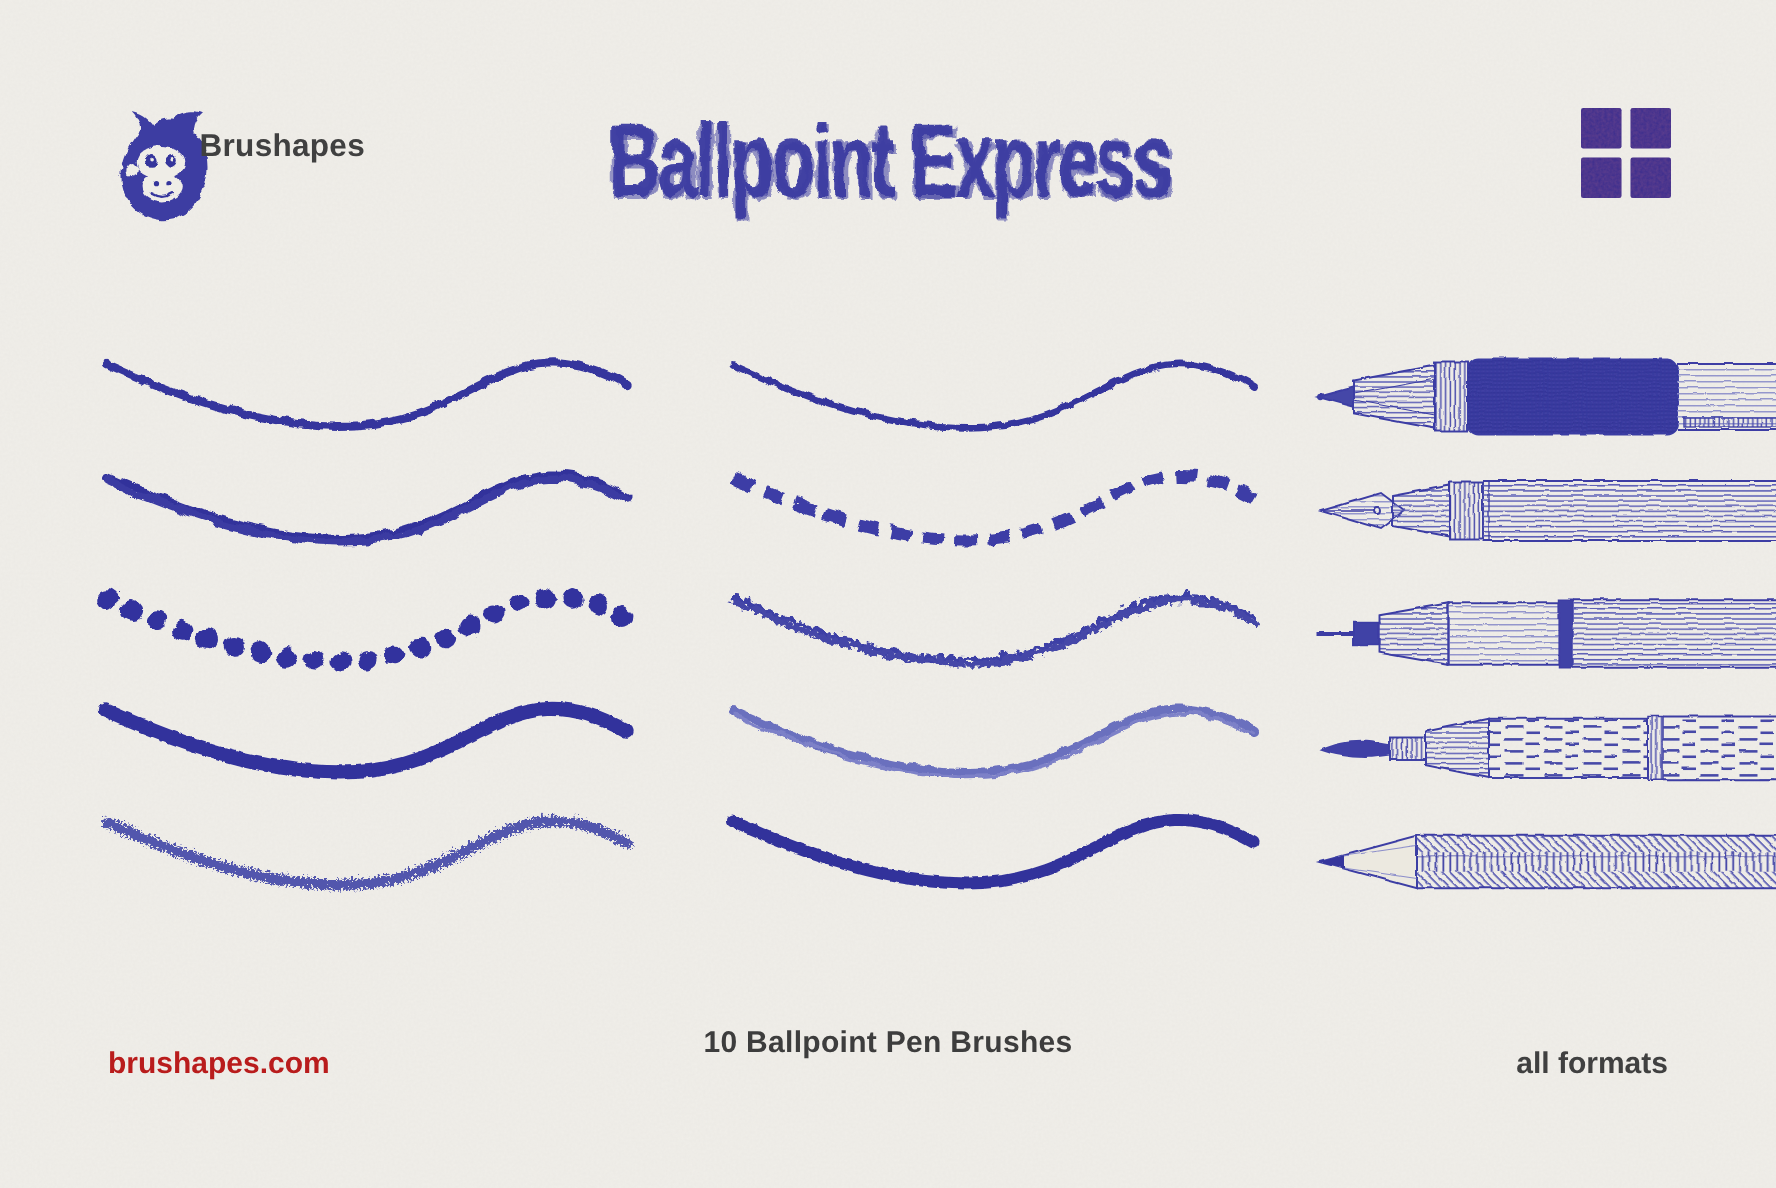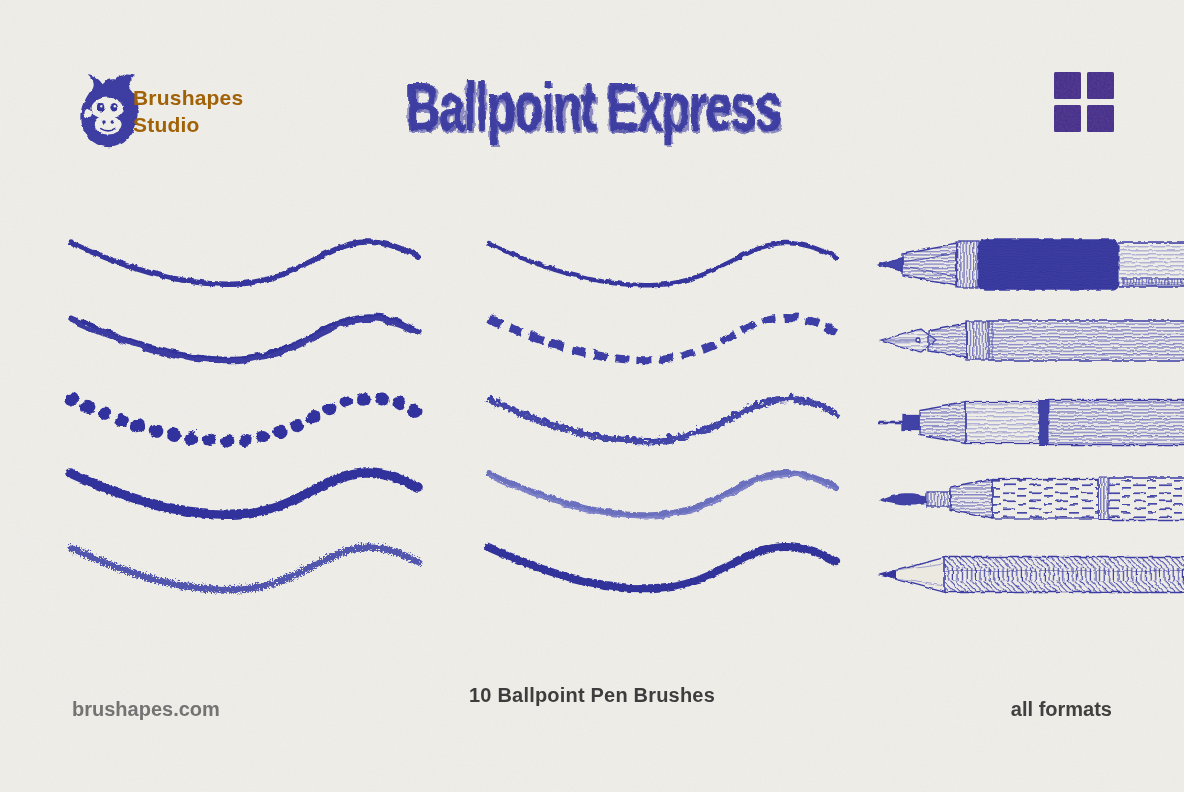--- a/index.html
+++ b/index.html
@@ -6,28 +6,28 @@
   .page{
     position:relative;width:1184px;height:792px;overflow:hidden;
     background:#f0eee9;font-family:"Liberation Sans",sans-serif;
   }
   .paper-tex{position:absolute;left:0;top:0;pointer-events:none;}
   .defs-svg{position:absolute;width:0;height:0;overflow:hidden;}
   .brand{position:absolute;left:70px;top:68px;display:flex;align-items:flex-start;}
   .brand-logo{position:absolute;left:2px;top:2px;}
   .brand-name{
     position:absolute;left:63px;top:16px;width:160px;
-    font-size:21px;font-weight:bold;line-height:27px;color:#a16207;
+    font-size:21px;font-weight:bold;line-height:27px;color:#404040;
     letter-spacing:.2px;
   }
   .title-svg{position:absolute;left:396px;top:62px;}
   .grid-icon{position:absolute;left:1054px;top:72px;}
   .stroke{position:absolute;}
   .pen{position:absolute;}
-  .footer-site{position:absolute;left:72px;top:698px;font-size:20px;font-weight:bold;color:#737373;}
+  .footer-site{position:absolute;left:72px;top:698px;font-size:20px;font-weight:bold;color:#b91c1c;}
   .footer-caption{position:absolute;left:50%;transform:translateX(-50%);top:684px;
     font-size:20px;font-weight:bold;color:#3d3d3d;letter-spacing:.2px;}
   .footer-formats{position:absolute;right:72px;top:698px;font-size:20px;font-weight:bold;color:#404040;}
 </style>
 </head>
 <body>
 
 <div class="page">
 
   <svg class="defs-svg" aria-hidden="true">
@@ -134,21 +134,20 @@
         <circle cx="45" cy="38" r="4.6" fill="#35359c"></circle>
         <circle cx="31.8" cy="36.8" r="1.3" fill="#efede7"></circle>
         <circle cx="46.3" cy="36.8" r="1.3" fill="#efede7"></circle>
         <circle cx="33.5" cy="54" r="1.9" fill="#35359c"></circle>
         <circle cx="42.5" cy="54" r="1.9" fill="#35359c"></circle>
         <path d="M30,61 Q38,66 46,61" fill="none" stroke="#35359c" stroke-width="1.7" stroke-linecap="round"></path>
       </g>
     </svg>
     <div class="brand-name">
       <div>Brushapes</div>
-      <div>Studio</div>
     </div>
   </div>
 
   <svg class="title-svg" width="392" height="102" viewBox="0 0 392 102">
     <g transform="translate(0,-8.5) scale(1,1.15)" fill="#3c3ca2" font-family="Liberation Sans, sans-serif" font-weight="bold" font-size="60" text-anchor="middle" letter-spacing="-2">
       <text x="196" y="66" textLength="374" lengthAdjust="spacingAndGlyphs" filter="url(#f-t2)" opacity="0.55" transform="translate(1.5,1)">Ballpoint Express</text>
       <text x="196" y="66" textLength="374" lengthAdjust="spacingAndGlyphs" filter="url(#f-t3)" opacity="0.5" transform="translate(-1,0.5)">Ballpoint Express</text>
       <text x="196" y="66" textLength="374" lengthAdjust="spacingAndGlyphs" filter="url(#f-t1)" opacity="0.95">Ballpoint Express</text>
     </g>
   </svg>

